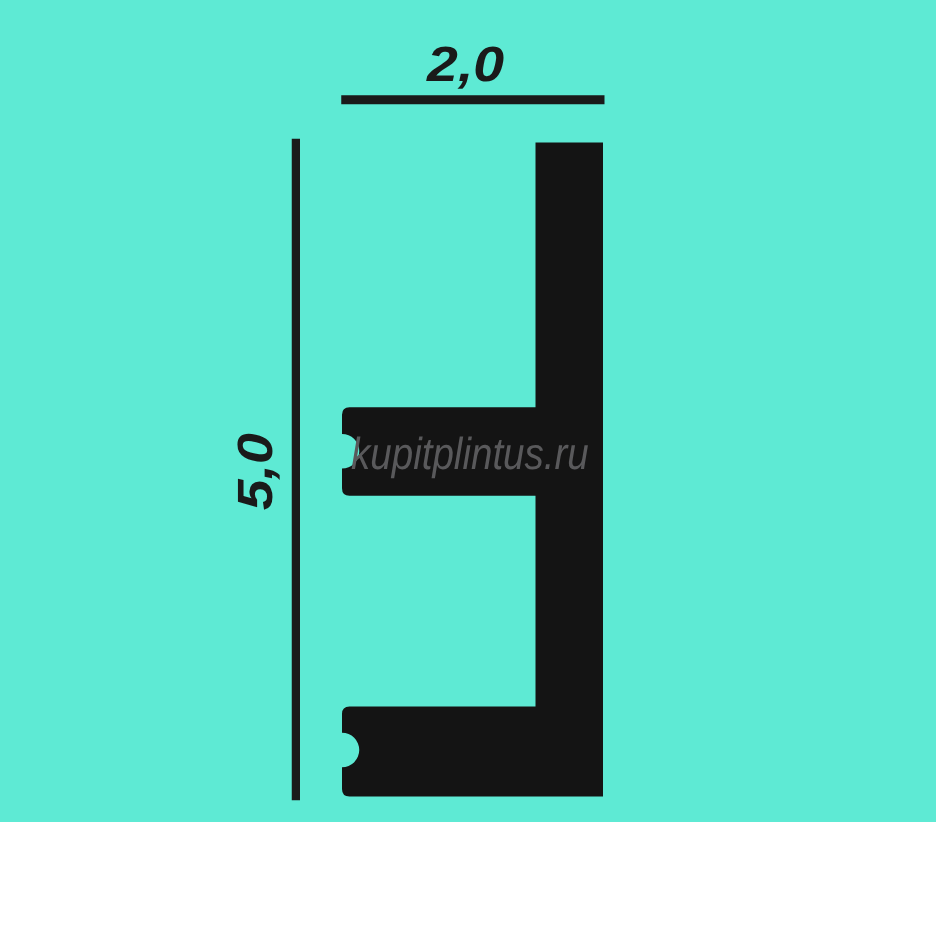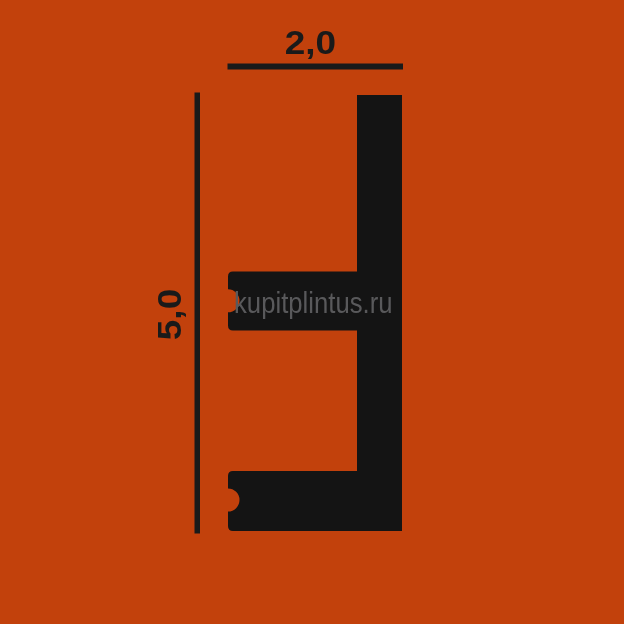--- a/index.html
+++ b/index.html
@@ -1,18 +1,18 @@
 <!DOCTYPE html>
 <html><head>
 <meta charset="utf-8">
 <style>
   html,body{margin:0;padding:0;background:#ffffff;}
   #canvas svg{display:block;}
-  #canvas{position:relative;width:624px;height:624px;background:#c2410c;overflow:hidden;
-          font-family:"Liberation Sans", sans-serif;}
+  #canvas{position:relative;width:624px;height:548px;background:#5eead4;overflow:hidden;
+          font-family:"Liberation Sans", sans-serif;font-style:italic;}
 </style>
 </head>
 <body>
 <div id="canvas">
 <svg width="624" height="624" viewBox="0 0 624 624" xmlns="http://www.w3.org/2000/svg">
 
   <text x="0" y="0" font-family="Liberation Sans, sans-serif" font-size="33" font-weight="bold" fill="#1a1a1a" text-anchor="middle" transform="translate(310.4 53.9) scale(1.12 1)">2,0</text>
 
   <rect x="227.5" y="63.5" width="175.5" height="6" fill="#1a1a1a"></rect>
 

